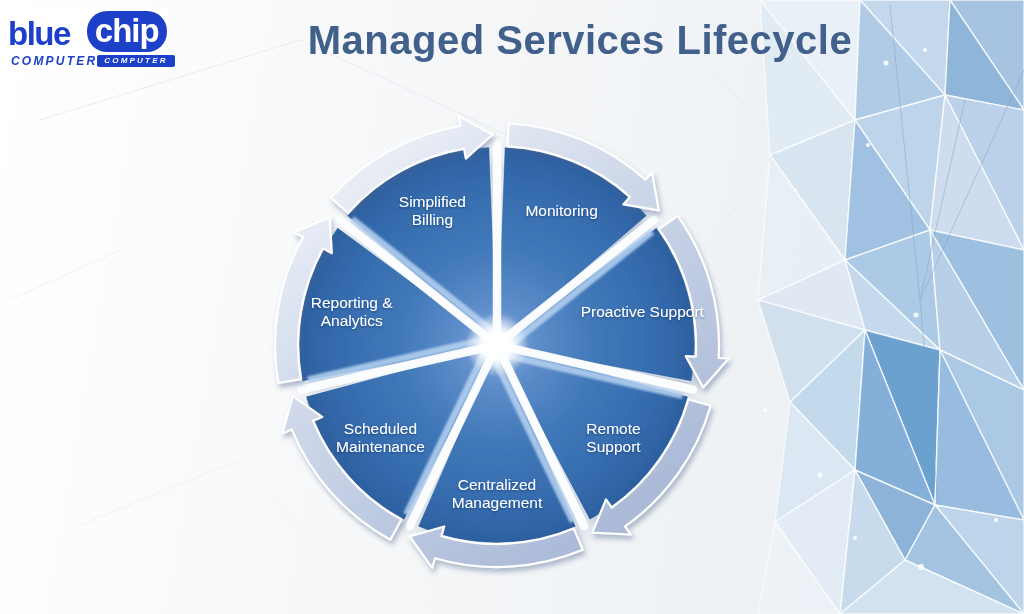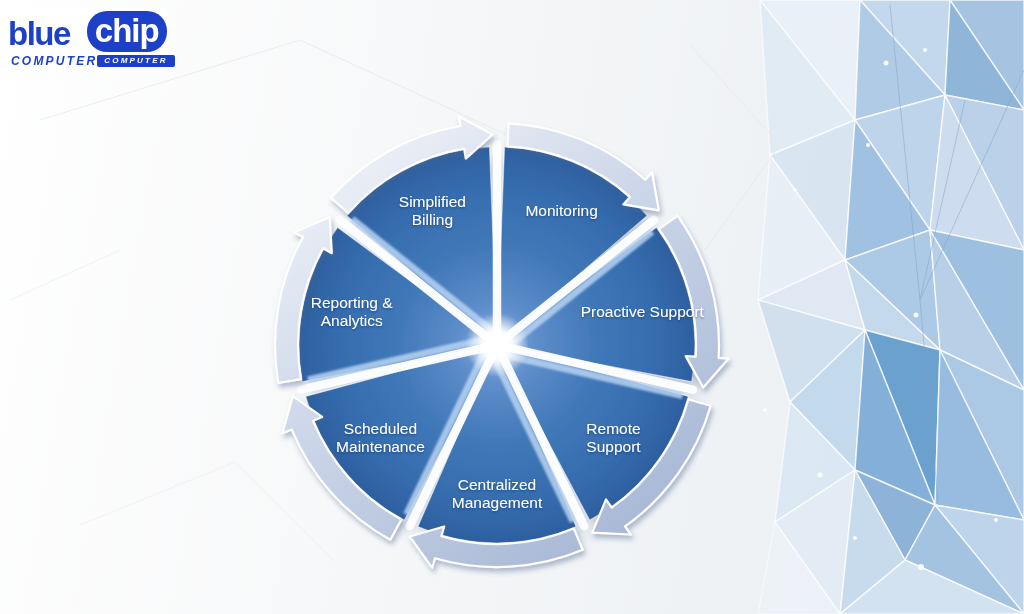--- a/index.html
+++ b/index.html
@@ -96,20 +96,21 @@
     <div class="logo-row1">
       <span class="logo-blue">blue</span>
       <span class="logo-chipbox"><span>chip</span></span>
     </div>
     <div class="logo-row2">
       <span class="logo-computer">COMPUTER</span>
       <span class="logo-systems">COMPUTER</span>
     </div>
   </div>
 
+  <h1 class="title">Managed Services Lifecycle</h1>
 
   <svg id="diagram" width="1024" height="614" viewBox="0 0 1024 614">
     <defs>
       <radialGradient id="wg" gradientUnits="userSpaceOnUse" cx="497" cy="345" r="200">
         <stop offset="0" stop-color="#8ab0e0"></stop>
         <stop offset=".2" stop-color="#5e8dca"></stop>
         <stop offset=".5" stop-color="#4078b8"></stop>
         <stop offset=".8" stop-color="#356cae"></stop>
         <stop offset="1" stop-color="#2d5f9f"></stop>
       </radialGradient>

